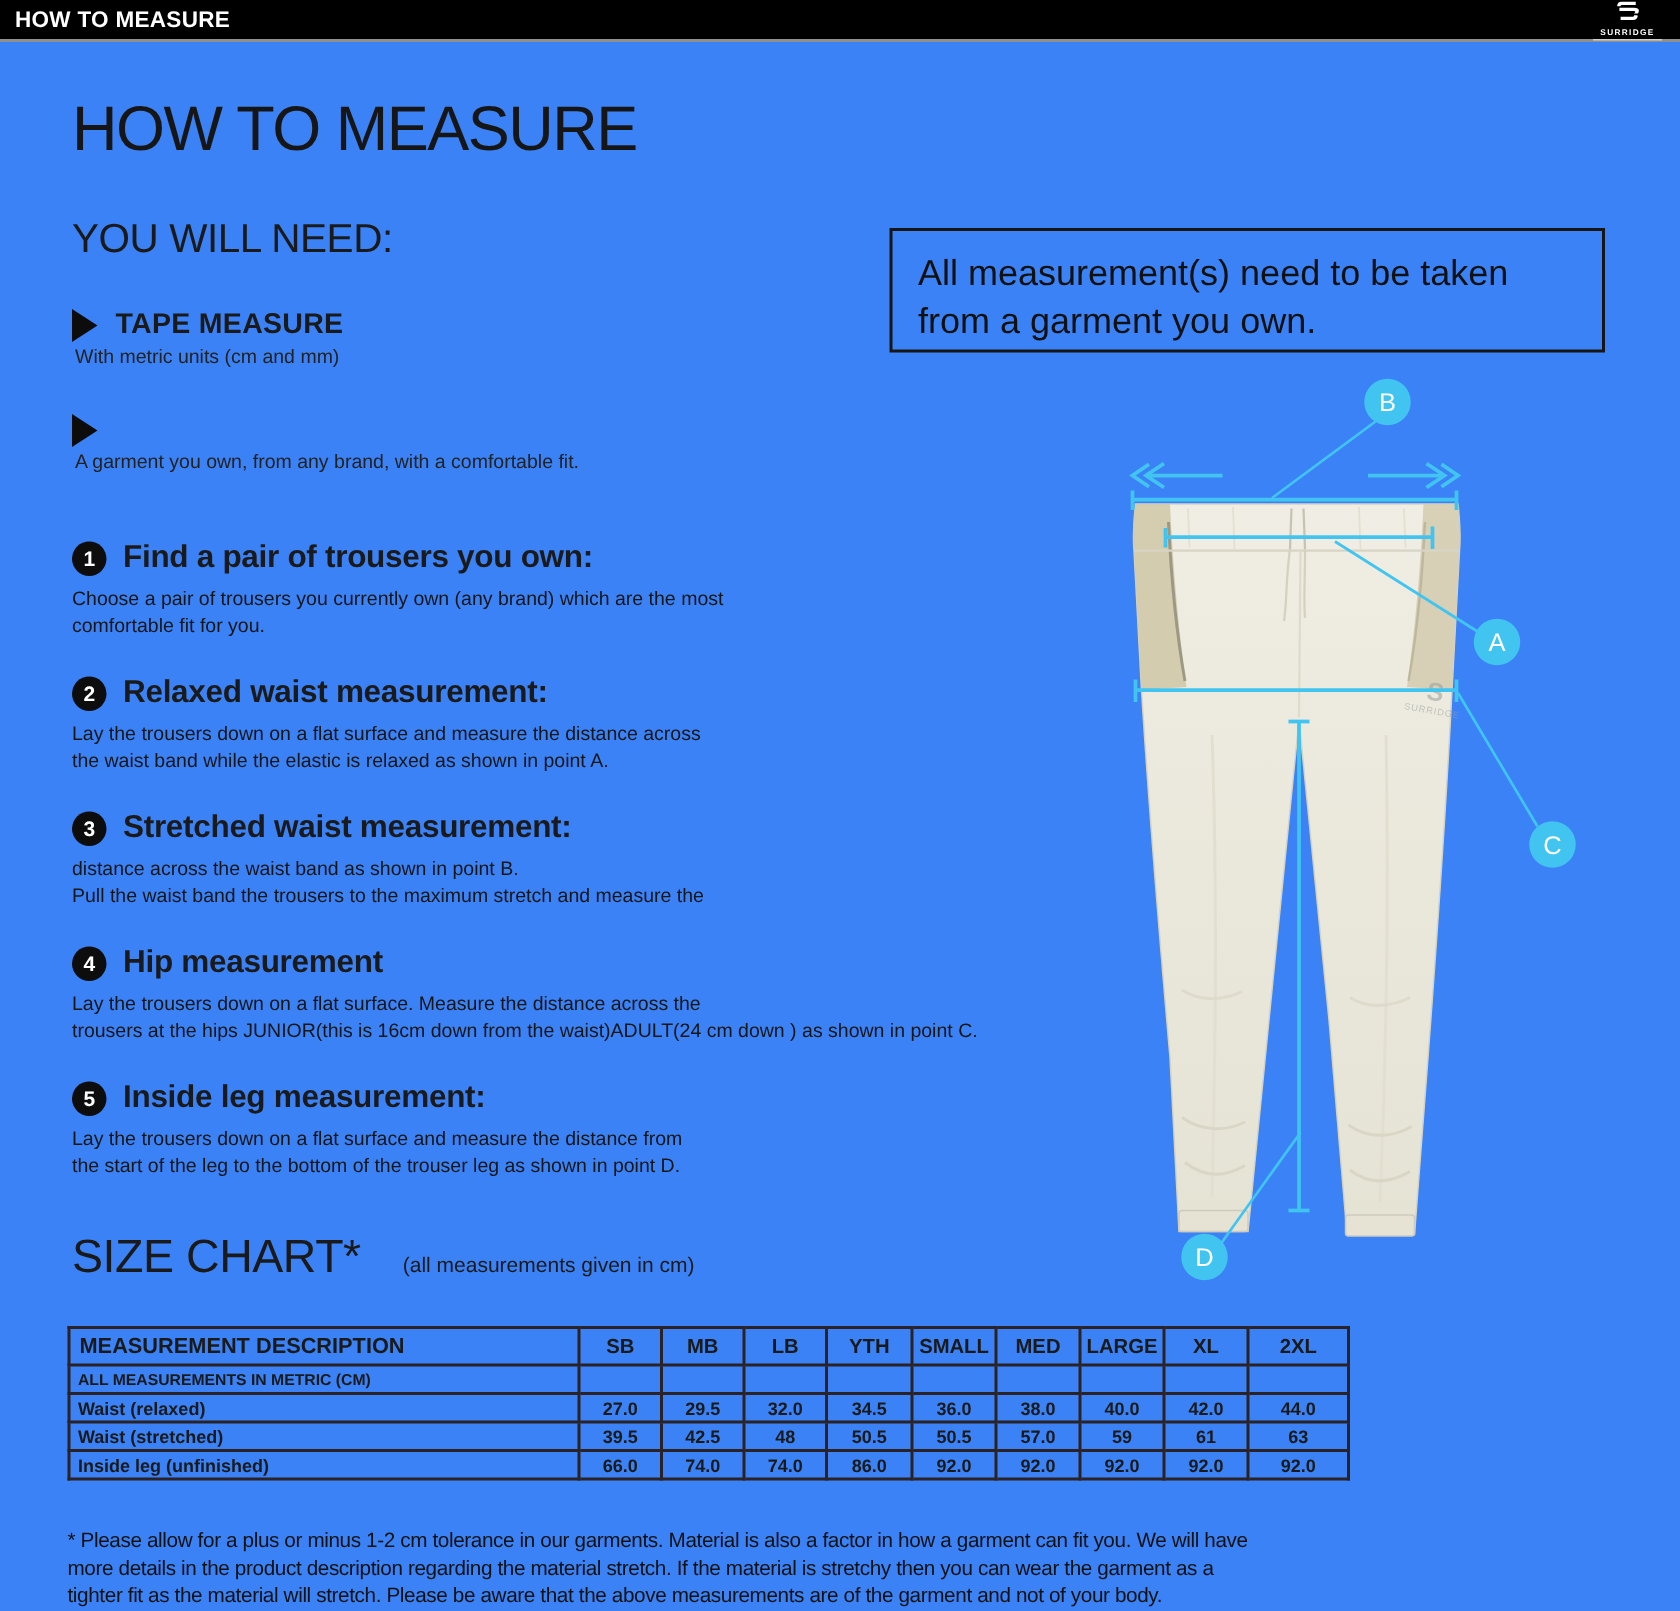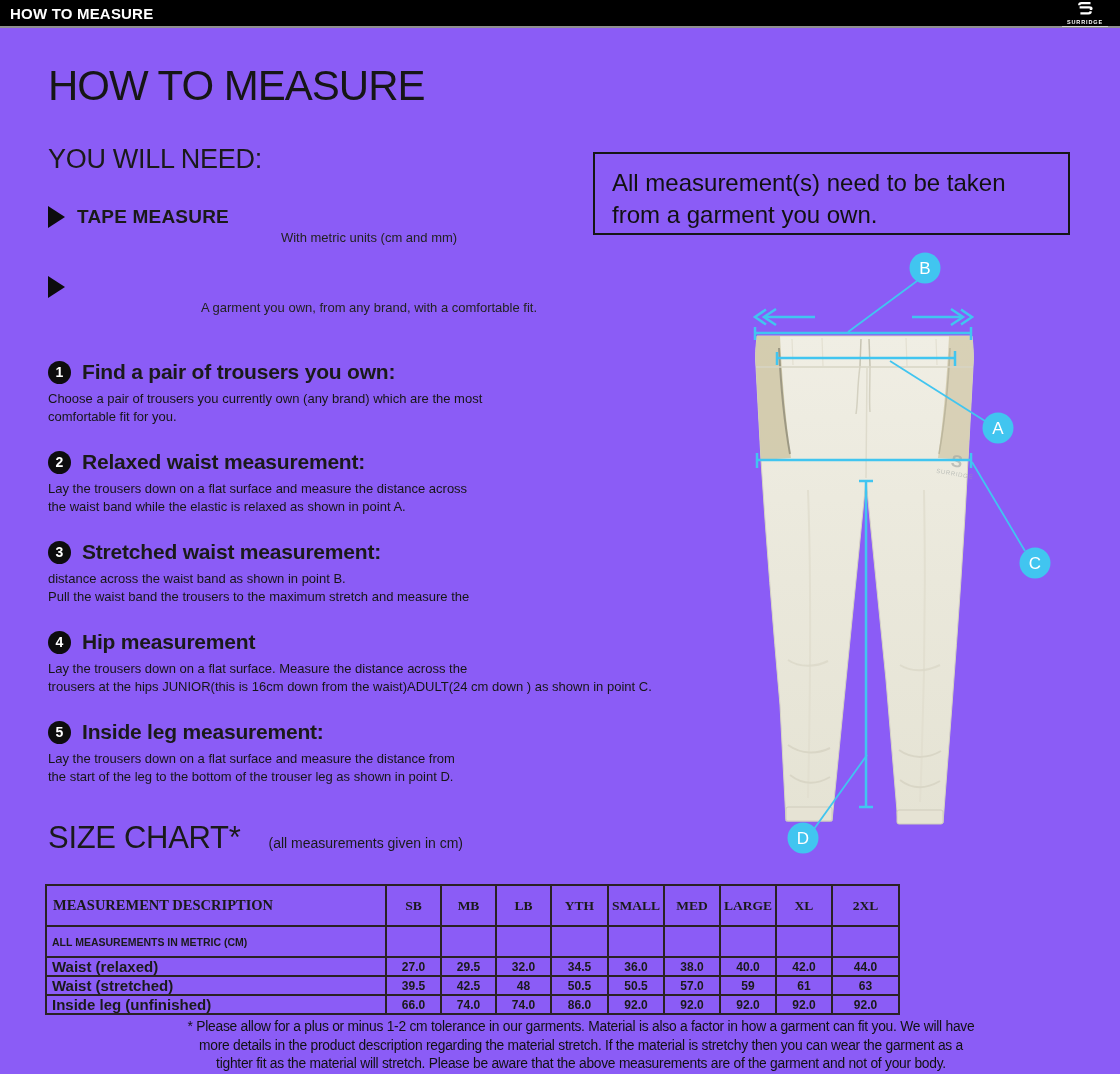--- a/index.html
+++ b/index.html
@@ -1,34 +1,34 @@
 <!DOCTYPE html>
 <html><head>
 <meta charset="utf-8">
 <style>
   * { margin:0; padding:0; box-sizing:border-box; }
   html,body { width:1120px; height:1074px; background:#fff; font-family:"Liberation Sans", sans-serif; color:#1a1a1a; overflow:hidden; }
-  .page { position:relative; width:1120px; height:1074px; background:#8b5cf6; }
+  .page { position:relative; width:1120px; height:1074px; background:#3b82f6; }
 
   
   .topbar { position:absolute; left:0; top:0; width:1120px; height:28px; background:#000; border-bottom:2px solid #8f8f8f; }
   .topbar-title { position:absolute; left:10px; top:0; line-height:28px; color:#fff; font-size:15px; font-weight:bold; letter-spacing:.2px; }
   .brand { position:absolute; right:12px; top:1px; width:46px; text-align:center; color:#fff; }
   .brand-name { font-size:5.5px; letter-spacing:.9px; font-weight:bold; margin-top:0px; border-bottom:.5px solid #cfcfcf; padding-bottom:1px; }
 
   
   .h1 { position:absolute; left:48px; top:62px; font-size:42px; font-weight:500; letter-spacing:-1px; color:#161616; }
 
   .need { position:absolute; left:48px; top:144px; width:640px; }
   .need-heading { font-size:27px; font-weight:500; letter-spacing:-.3px; }
   .need-item { margin-top:31px; }
   .need-item-row { display:flex; align-items:center; gap:12px; }
   .tri { width:0; height:0; border-left:17px solid #0c0c0c; border-top:11px solid transparent; border-bottom:11px solid transparent; }
   .need-label { font-size:19px; font-weight:600; letter-spacing:.2px; }
-  .need-desc { font-size:13px; margin-top:2px; margin-left:2px; color:#222;text-align:center; }
+  .need-desc { font-size:13px; margin-top:2px; margin-left:2px; color:#222; }
 
   
   .steps { position:absolute; left:48px; top:360px; width:700px; }
   .step { height:90px; }
   .step-head { display:flex; align-items:center; gap:11px; }
   .step-num { width:23px; height:23px; border-radius:50%; background:#0d0d0d; color:#fff; font-size:14px; font-weight:bold; display:flex; align-items:center; justify-content:center; flex:0 0 23px; }
   .step-title { font-size:21px; font-weight:700; letter-spacing:-.2px; }
   .step-body { margin-top:6px; font-size:13px; line-height:1.4; color:#161616; }
 
   
@@ -38,28 +38,28 @@
   .figure { position:absolute; left:700px; top:240px; width:420px; height:632px; }
 
   
   .size-chart-head { position:absolute; left:48px; top:820px; display:flex; align-items:baseline; gap:28px; }
   .size-chart-title { font-size:31px; font-weight:500; letter-spacing:-.3px; }
   .size-chart-note { font-size:14px; color:#1a1a1a; }
 
   .table-wrap { position:absolute; left:45px; top:884px; }
   table.size { border-collapse:collapse; table-layout:fixed; width:853px; }
   table.size th, table.size td { border:2px solid #2a2224; overflow:hidden; white-space:nowrap; }
-  table.size thead th { height:41px; font-size:13.5px; font-weight:bold; text-align:center;font-family:Liberation Serif, serif; }
+  table.size thead th { height:25px; font-size:13.5px; font-weight:bold; text-align:center; }
   table.size thead th.desc { text-align:left; padding-left:6px; font-size:14.5px; }
-  tr.metric td { height:31px; font-size:10.5px; font-weight:bold; padding-left:5px; }
+  tr.metric td { height:19px; font-size:10.5px; font-weight:bold; padding-left:5px; }
   tr.data td { height:19px; font-size:12px; text-align:center; font-weight:600; }
-  tr.data td.lbl { text-align:left; padding-left:5px; font-weight:bold; font-size:15px; }
+  tr.data td.lbl { text-align:left; padding-left:5px; font-weight:bold; font-size:12px; }
 
   .footnote { position:absolute; left:45px; top:1018px; width:1072px; font-size:13.8px; letter-spacing:-.25px; line-height:18.5px; color:#111; }
-  .footnote div { white-space:nowrap;text-align:center; }
+  .footnote div { white-space:nowrap; }
 </style>
 </head>
 <body>
 
 <div class="page">
 
   <div class="topbar">
     <div class="topbar-title">HOW TO MEASURE</div>
     <div class="brand">
       <svg width="17" height="13" viewBox="0 0 17 13">

